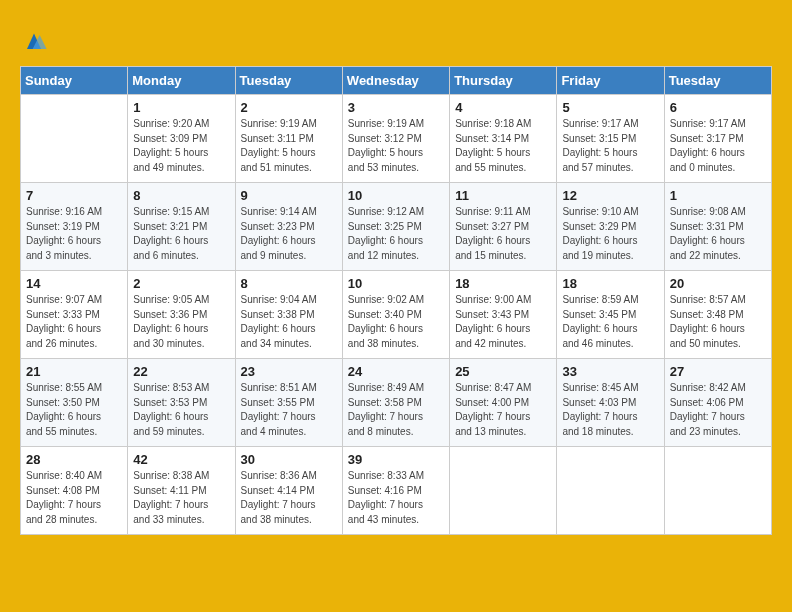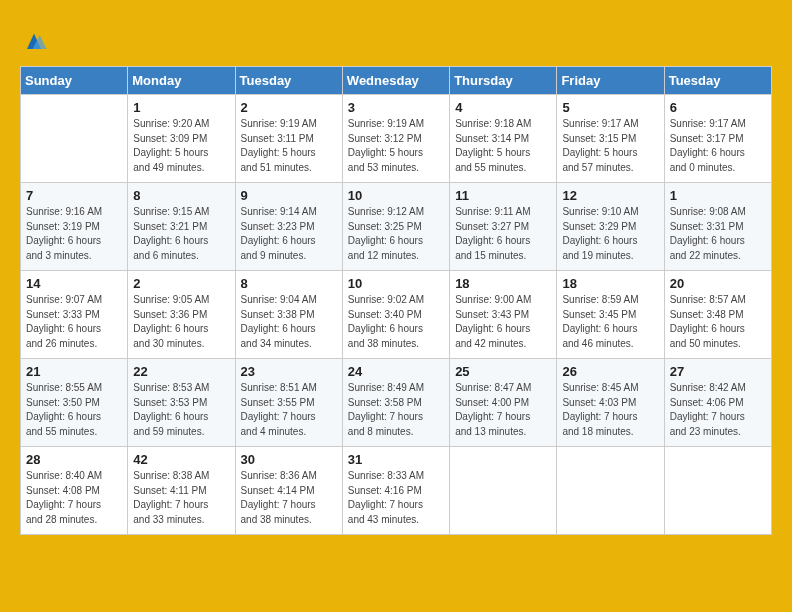--- a/index.html
+++ b/index.html
@@ -232,21 +232,21 @@
           </td>
           <td>
             <span class="day-number">24</span>
             <div class="day-info">Sunrise: 8:49 AM<br>Sunset: 3:58 PM<br>Daylight: 7 hours<br>and 8 minutes.</div>
           </td>
           <td>
             <span class="day-number">25</span>
             <div class="day-info">Sunrise: 8:47 AM<br>Sunset: 4:00 PM<br>Daylight: 7 hours<br>and 13 minutes.</div>
           </td>
           <td>
-            <span class="day-number">26</span>
+            <span class="day-number">33</span>
             <div class="day-info">Sunrise: 8:45 AM<br>Sunset: 4:03 PM<br>Daylight: 7 hours<br>and 18 minutes.</div>
           </td>
           <td>
             <span class="day-number">27</span>
             <div class="day-info">Sunrise: 8:42 AM<br>Sunset: 4:06 PM<br>Daylight: 7 hours<br>and 23 minutes.</div>
           </td>
         </tr>
         <tr>
           <td>
             <span class="day-number">28</span>
@@ -254,21 +254,21 @@
           </td>
           <td>
             <span class="day-number">42</span>
             <div class="day-info">Sunrise: 8:38 AM<br>Sunset: 4:11 PM<br>Daylight: 7 hours<br>and 33 minutes.</div>
           </td>
           <td>
             <span class="day-number">30</span>
             <div class="day-info">Sunrise: 8:36 AM<br>Sunset: 4:14 PM<br>Daylight: 7 hours<br>and 38 minutes.</div>
           </td>
           <td>
-            <span class="day-number">31</span>
+            <span class="day-number">39</span>
             <div class="day-info">Sunrise: 8:33 AM<br>Sunset: 4:16 PM<br>Daylight: 7 hours<br>and 43 minutes.</div>
           </td>
           <td class="empty-cell"></td>
           <td class="empty-cell"></td>
           <td class="empty-cell"></td>
         </tr>
       </tbody>
   </table>
 </div>
 

